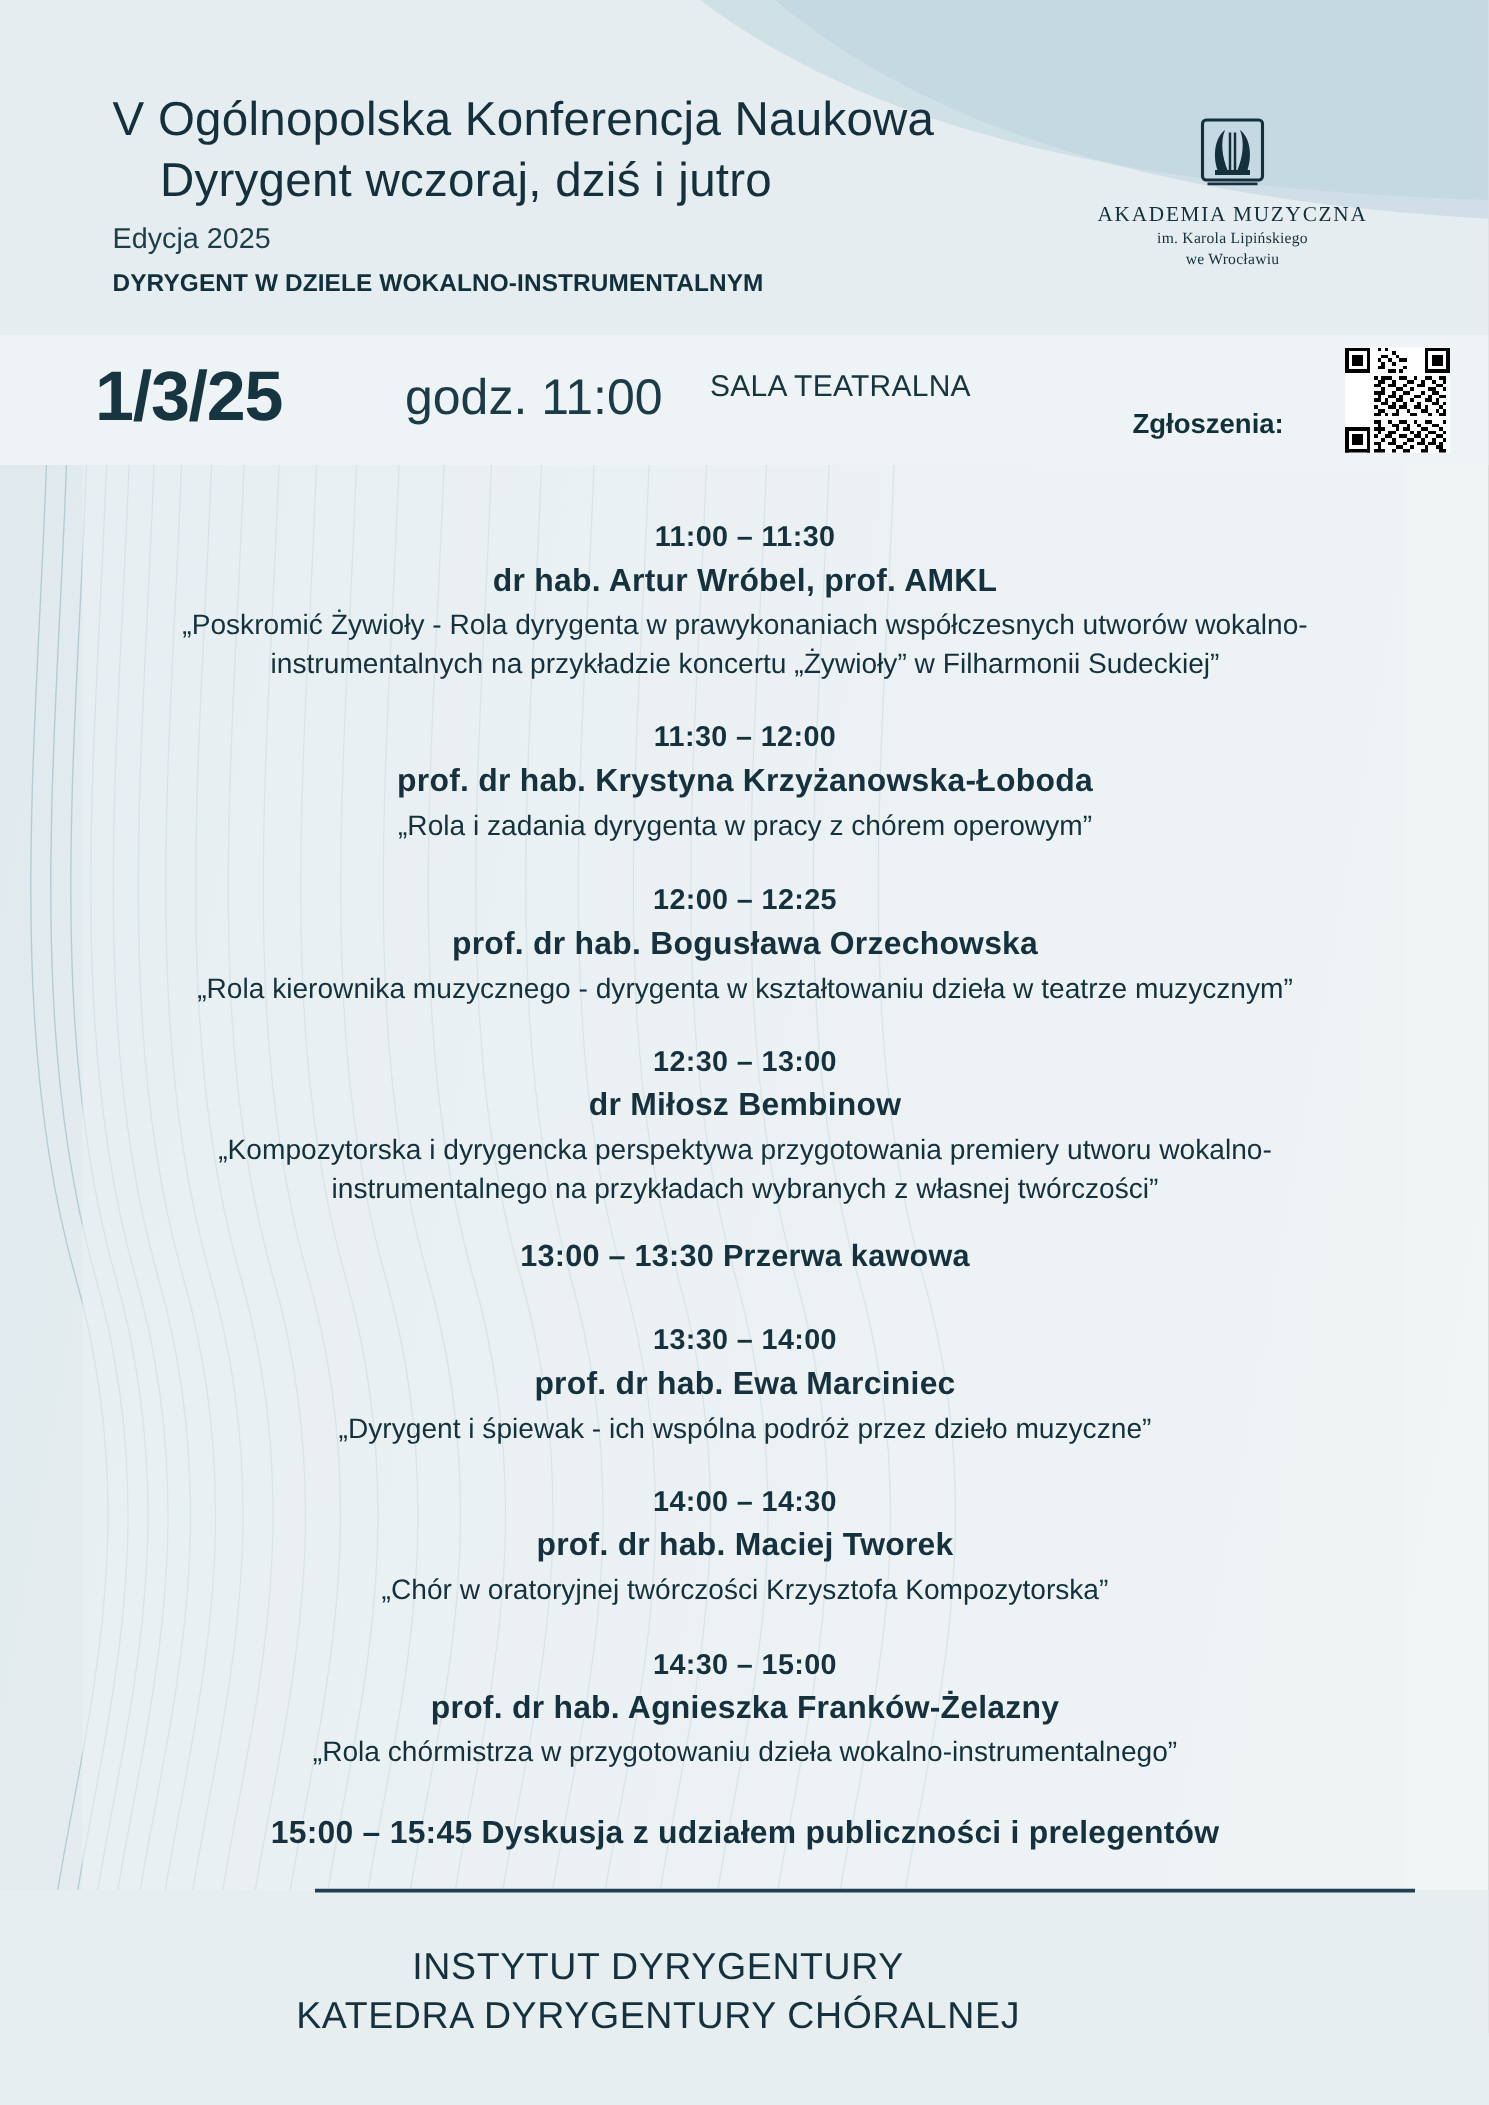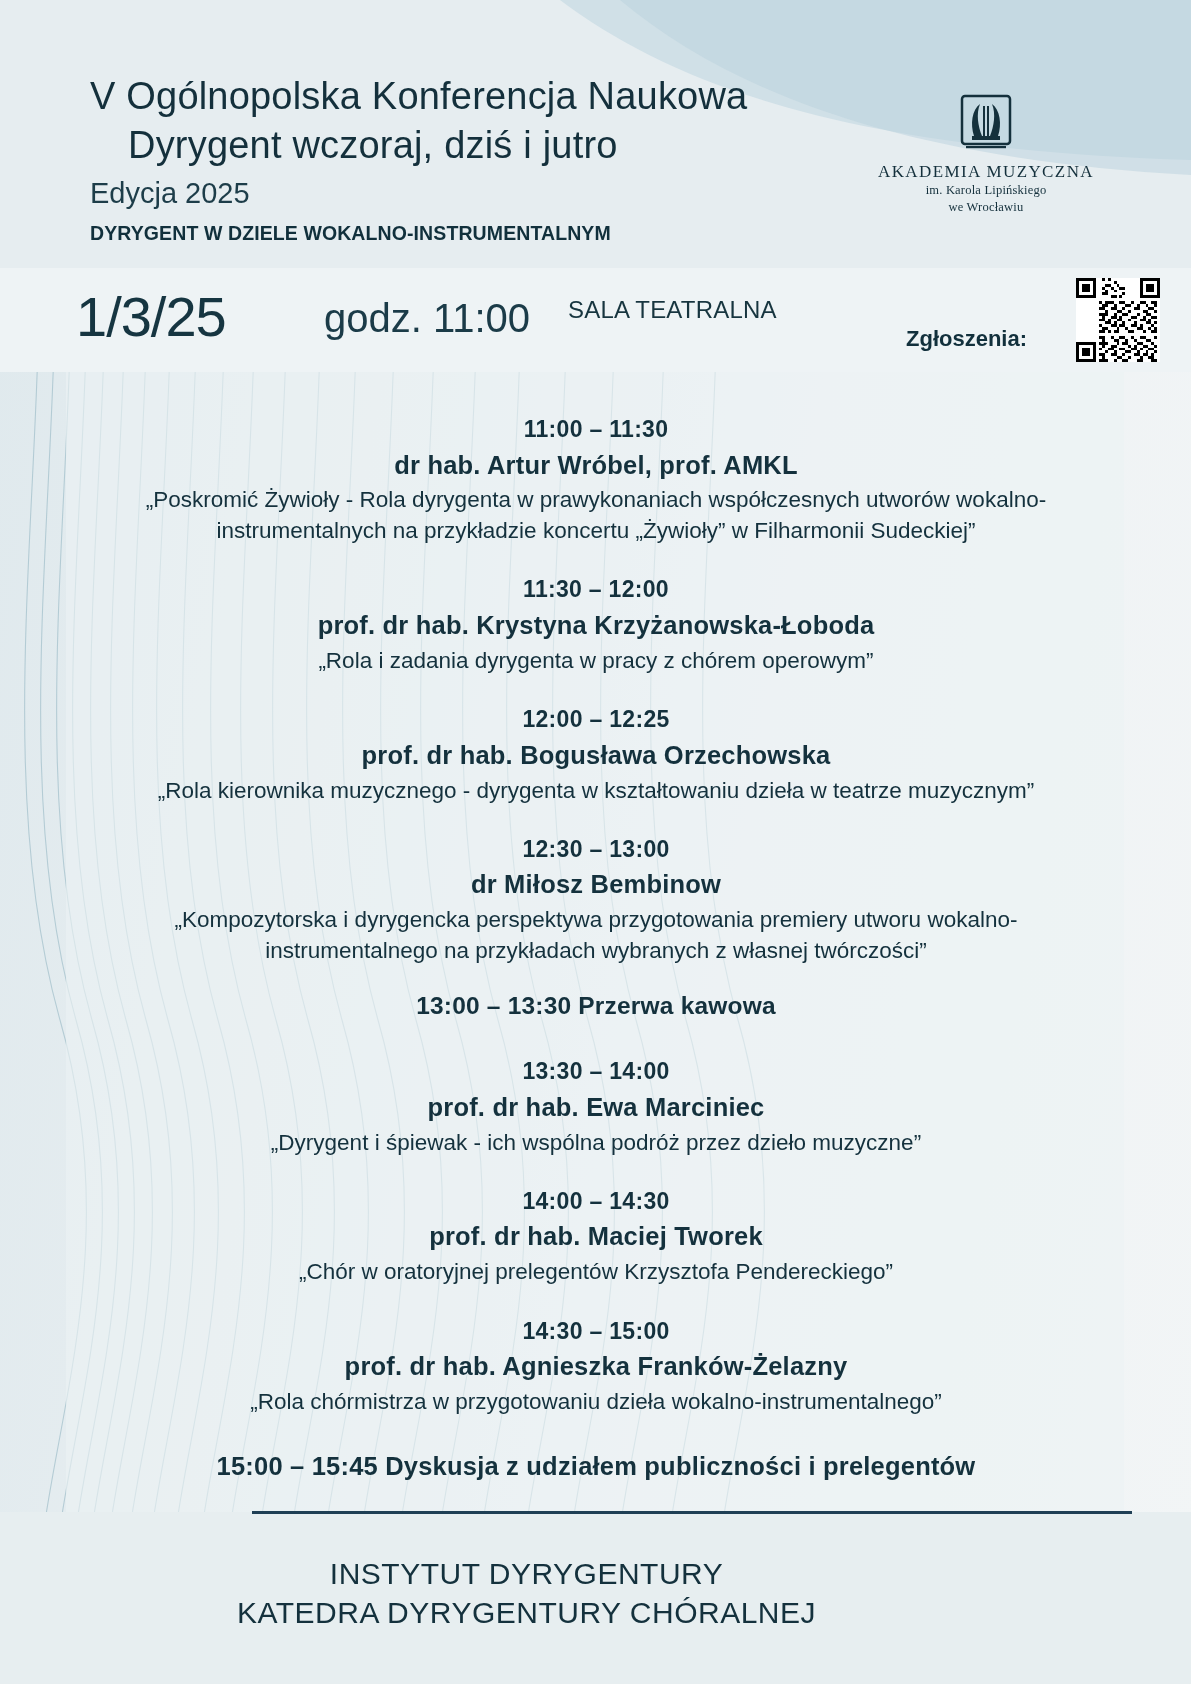--- a/index.html
+++ b/index.html
@@ -53,21 +53,21 @@
   .h-title1 {
     font-size: 38px; font-weight: 400; letter-spacing: 0.2px; line-height: 1.28;
     color: #14303c;
   }
   .h-title2 {
     font-size: 38px; font-weight: 400; letter-spacing: 0.2px; line-height: 1.28;
     color: #14303c;
     margin-left: 38px;
   }
   .h-edition {
-    font-size: 29px; font-weight: 400; margin-top: 8px; color: #1d3d49;
+    font-size: 23px; font-weight: 400; margin-top: 8px; color: #1d3d49;
   }
   .h-subtitle {
     font-size: 19.5px; font-weight: bold; margin-top: 12px; letter-spacing: 0.1px;
     color: #11303c;
   }
 
   
   .logo {
     position: absolute; right: 90px; top: 92px; width: 230px; text-align: center;
     color: #14303c;
@@ -82,21 +82,21 @@
     font-size: 12.5px; letter-spacing: 0.2px; line-height: 1.35;
   }
 
   
   .date-row {
     position: absolute; left: 76px; top: 288px; width: 1040px; height: 72px;
     color: #1b3b48;
   }
   .date-big {
     position: absolute; left: 0; top: -4px;
-    font-size: 56px; font-weight: 400; letter-spacing: -1px; color: #163541;
+    font-size: 56px; font-weight: 700; letter-spacing: -1px; color: #163541;
   }
   .date-hour {
     position: absolute; left: 248px; top: 8px;
     font-size: 40px; font-weight: 400; color: #1b3b48;
   }
   .venue1 {
     position: absolute; left: 492px; top: 8px;
     font-size: 24px; letter-spacing: 0.2px; color: #17353f;
   }
   .venue2 {
@@ -392,21 +392,21 @@
 
     <div class="slot">
       <div class="slot-time">13:30 – 14:00</div>
       <div class="slot-speaker">prof. dr hab. Ewa Marciniec</div>
       <div class="slot-topic">„Dyrygent i śpiewak - ich wspólna podróż przez dzieło muzyczne”</div>
     </div>
 
     <div class="slot">
       <div class="slot-time">14:00 – 14:30</div>
       <div class="slot-speaker">prof. dr hab. Maciej Tworek</div>
-      <div class="slot-topic">„Chór w oratoryjnej prelegentów Krzysztofa Pendereckiego”</div>
+      <div class="slot-topic">„Chór w oratoryjnej twórczości Krzysztofa Kompozytorska”</div>
     </div>
 
     <div class="slot">
       <div class="slot-time">14:30 – 15:00</div>
       <div class="slot-speaker">prof. dr hab. Agnieszka Franków-Żelazny</div>
       <div class="slot-topic">„Rola chórmistrza w przygotowaniu dzieła wokalno-instrumentalnego”</div>
     </div>
 
     <div class="slot single last">15:00 – 15:45 Dyskusja z udziałem publiczności i prelegentów</div>
   </div>

